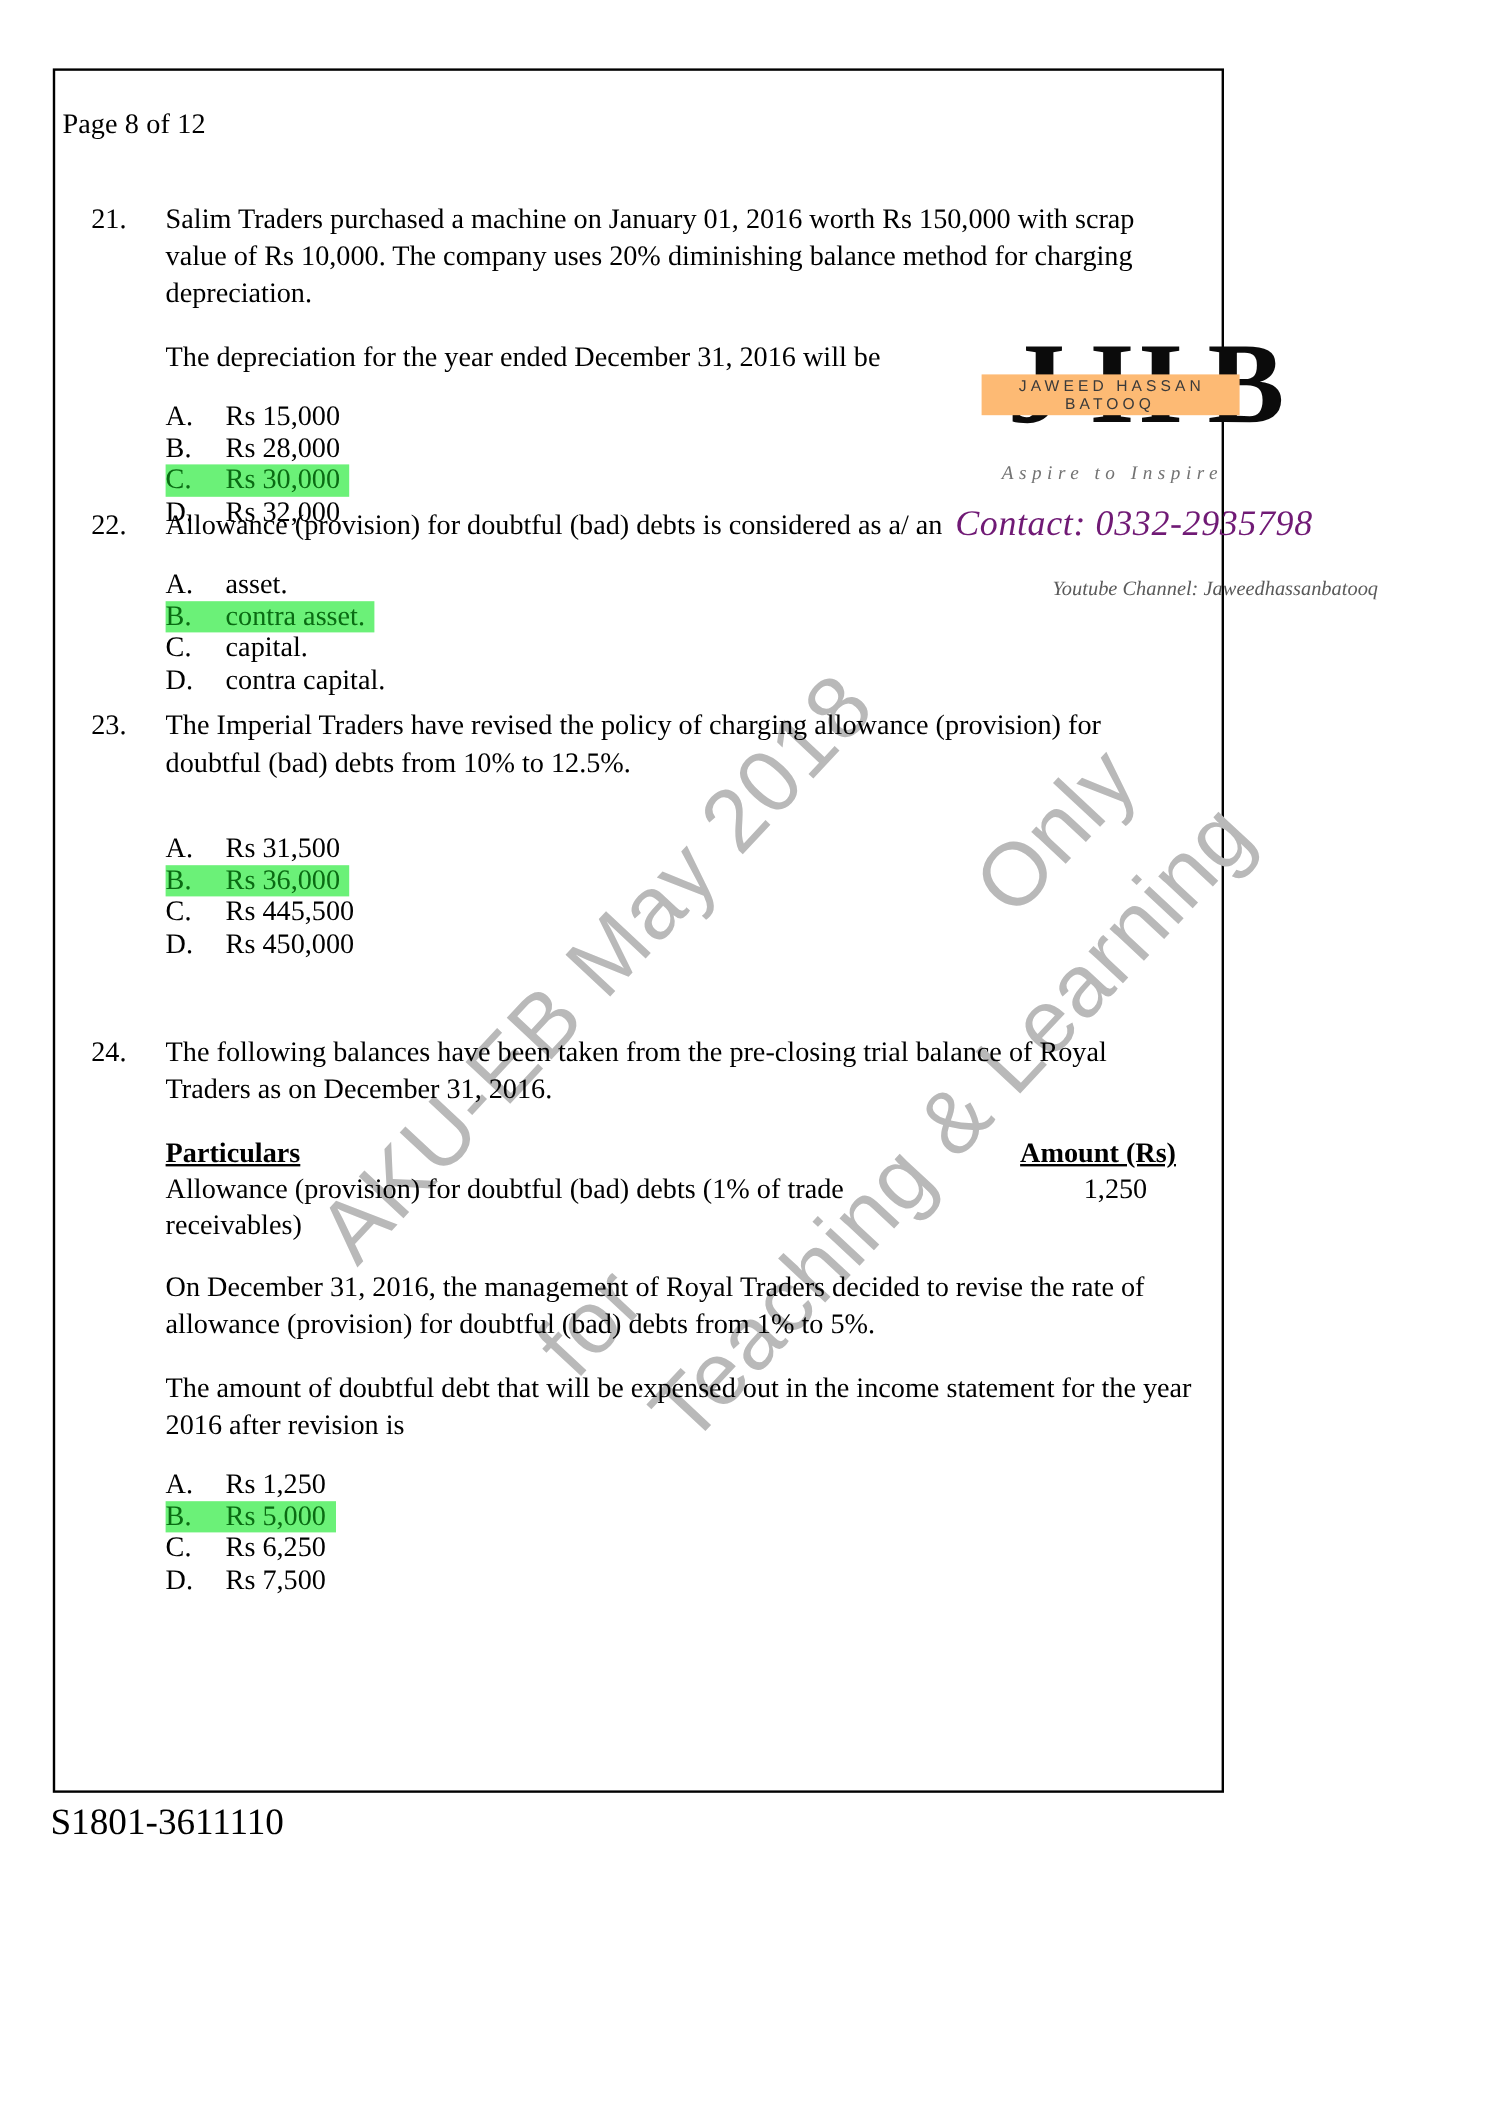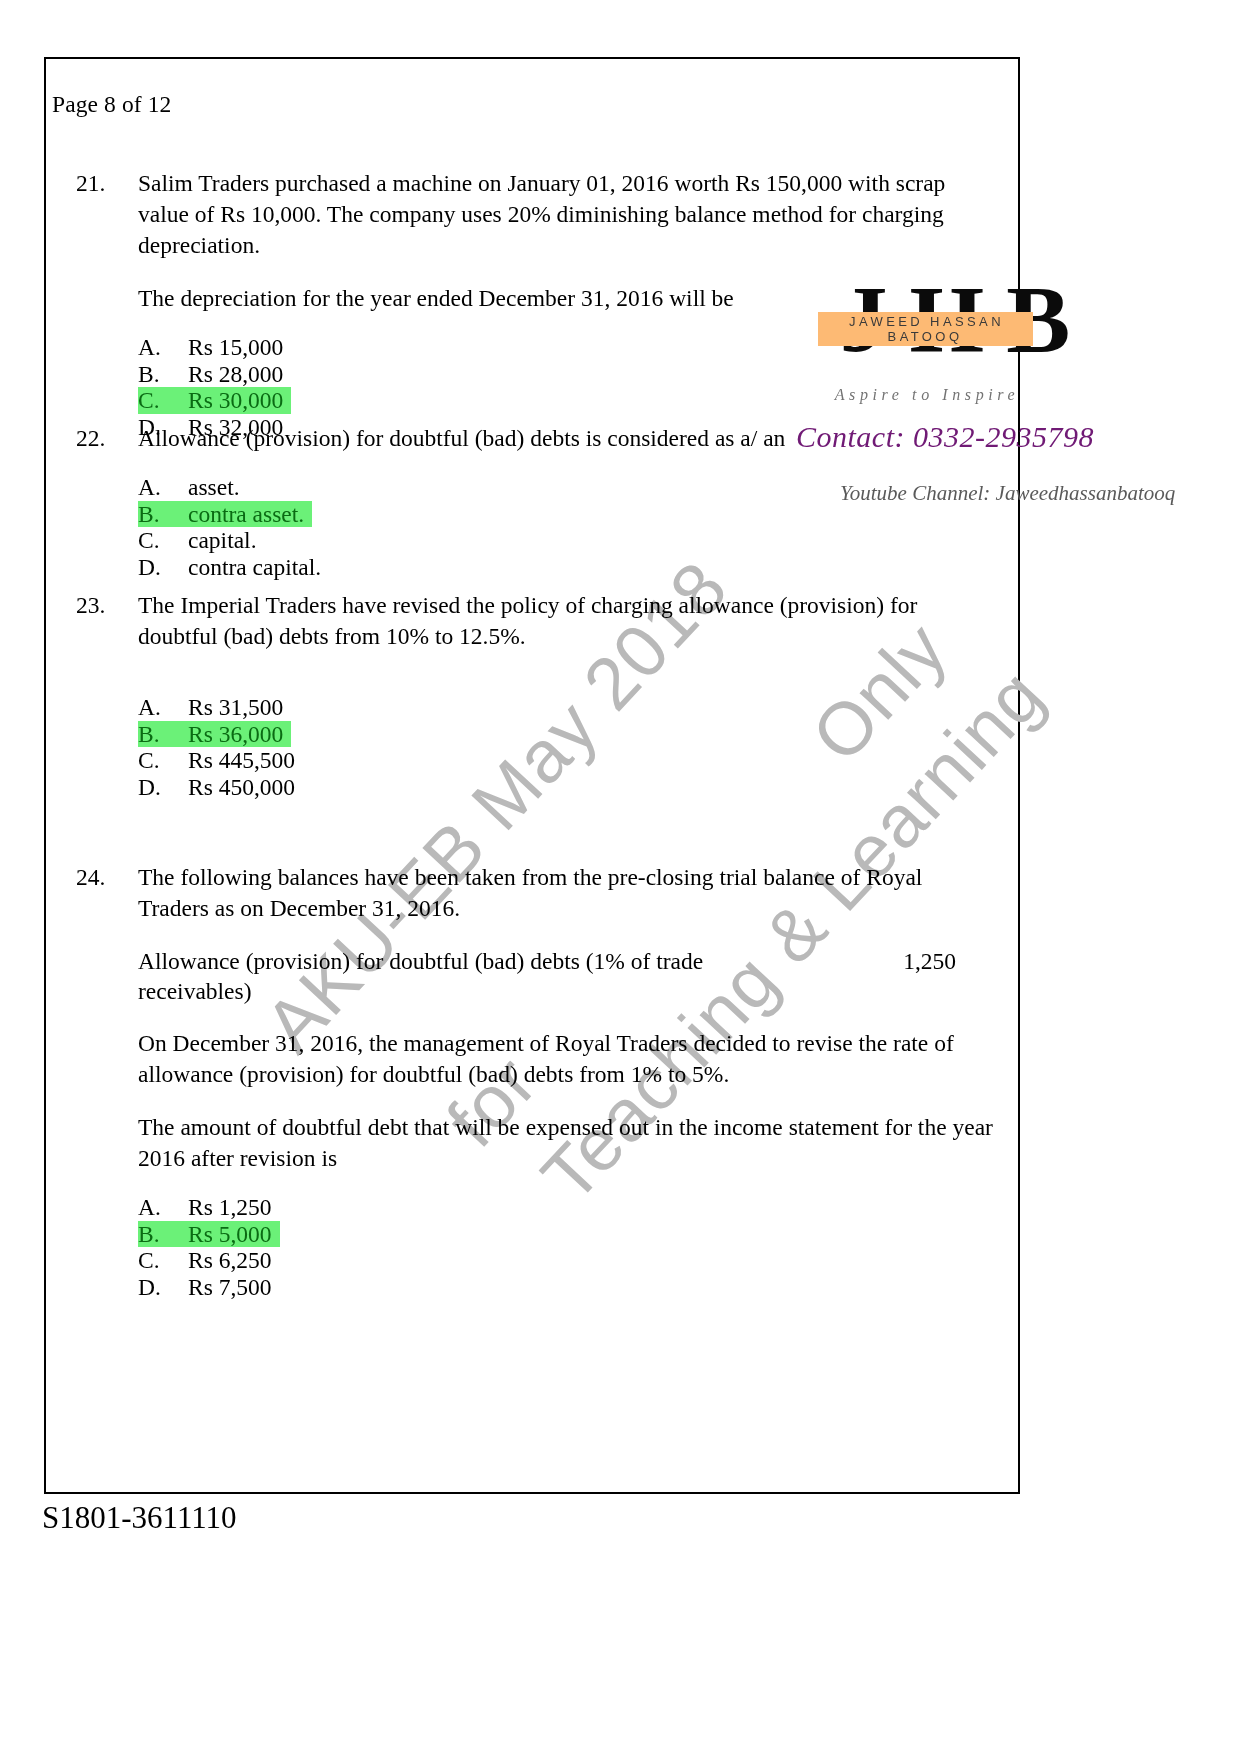--- a/index.html
+++ b/index.html
@@ -187,26 +187,26 @@
     font-family: "Liberation Serif", serif;
     font-style: italic;
     font-size: 30px;
     color: #701a75;
     letter-spacing: .5px;
     z-index: 5;
     white-space: nowrap;
   }
   .youtube-line {
     position: absolute;
-    left: 840px;
+    left: 877px;
     top: 481px;
     width: 320px;
     font-family: "Liberation Serif", serif;
     font-style: italic;
-    font-size: 21px;
+    font-size: 17px;
     color: #5a5a5a;
     z-index: 5;
     white-space: nowrap;
   }
 
   
   #watermark {
     position: absolute;
     left: 0;
     top: 0;
@@ -356,20 +356,24 @@
     </div>
   </div>
 
   <div class="question" style="top:862px;">
     <div class="q-row">
       <div class="q-num">24.</div>
       <div class="q-body">The following balances have been taken from the pre-closing trial balance of Royal Traders as on December 31, 2016.</div>
     </div>
 
     <div class="particulars-table">
+      <div class="pt-row pt-head">
+        <div class="pt-left">Particulars</div>
+        <div class="pt-right">Amount (Rs)</div>
+      </div>
       <div class="pt-row data2">
         <div class="pt-left">Allowance (provision) for doubtful (bad) debts (1% of trade receivables)</div>
         <div class="pt-right">1,250</div>
       </div>
     </div>
 
     <div class="spacer-para"></div>
     <div class="q-para">On December 31, 2016, the management of Royal Traders decided to revise the rate of allowance (provision) for doubtful (bad) debts from 1% to 5%.</div>
     <div class="spacer-para"></div>
     <div class="q-para">The amount of doubtful debt that will be expensed out in the income statement for the year 2016 after revision is</div>

